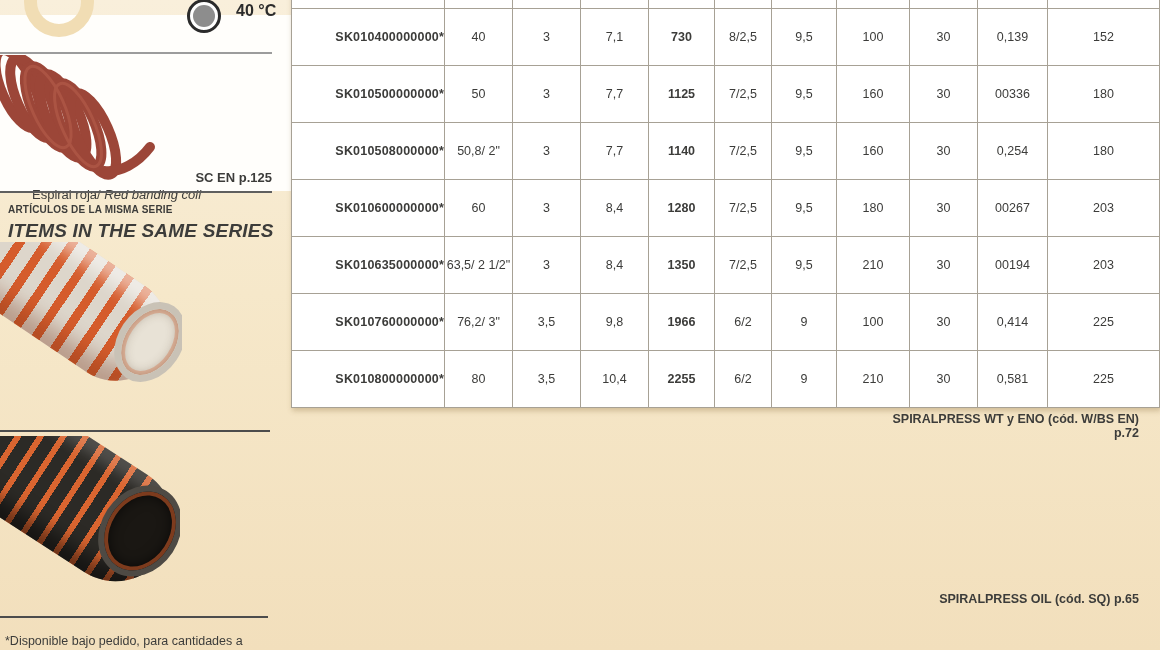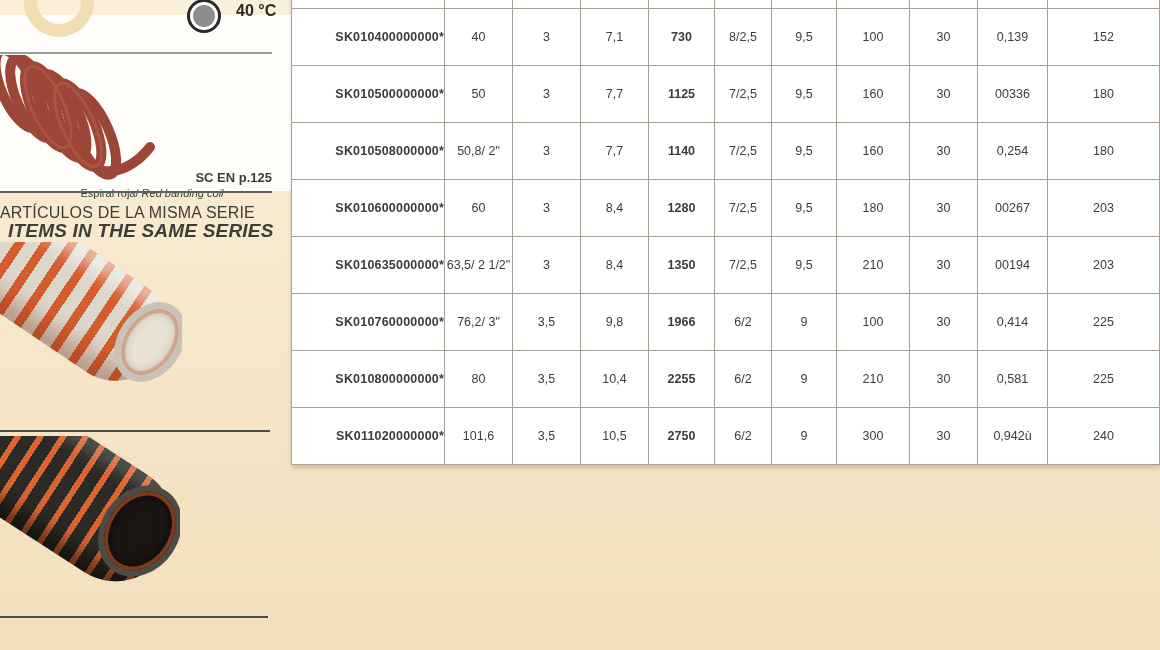--- a/index.html
+++ b/index.html
@@ -22,23 +22,23 @@
   }
   .temp-icon .dot { width:22px; height:22px; border-radius:50%; background:#8d8d8d; }
   .temp-label { position:absolute; left:236px; top:-13px; font-weight:bold; font-size:16px; color:#2b2b2b; }
   .divider { position:absolute; height:2px; background:#9c9c9c; }
   .div-1 { left:0; top:37px; width:272px; }
   .div-2 { left:0; top:191px; width:272px; background:#5f5f5f; }
   .div-3 { left:0; top:430px; width:270px; background:#4c4c4c; }
   .div-4 { left:0; top:616px; width:268px; background:#4c4c4c; }
   .coil-img { position:absolute; left:0; top:40px; width:165px; height:128px; }
   .coil-ref { position:absolute; right:19px; top:155px; width:220px; text-align:right; font-weight:bold; font-size:13px; }
-  .coil-caption { position:absolute; right:19px; top:172px; width:240px; text-align:center; font-size:11px; }
+  .coil-caption { position:absolute; right:19px; top:172px; width:240px; text-align:left; font-size:13px; }
   .coil-caption .en { font-style:italic; }
-  .series-title-es { position:absolute; left:0; top:204px; font-weight:normal; font-size:16px; letter-spacing:.2px; }
+  .series-title-es { position:absolute; left:8px; top:204px; font-weight:bold; font-size:10px; letter-spacing:.2px; }
   .series-title-en { position:absolute; left:8px; top:220px; font-weight:bold; font-style:italic; font-size:19px; letter-spacing:.2px; }
   .hose-box { position:absolute; overflow:hidden; }
   .hose-wt-box { left:0; top:242px; width:182px; height:160px; }
   .hose-oil-box { left:0; top:436px; width:180px; height:156px; }
   .hose-wt-body {
     position:absolute; left:-70px; top:-6px; width:250px; height:104px; border-radius:52px;
     transform:rotate(34deg);
     background:repeating-linear-gradient(90deg,#d55c2c 0 9px,#ddd6cb 9px 22px);
     box-shadow:inset 0 16px 16px rgba(255,255,255,.55), inset 0 -18px 20px rgba(120,50,20,.35);
   }
@@ -115,22 +115,24 @@
     <div class="hose-wt-body"></div>
     <div class="hose-wt-end"></div>
   </div>
   <div class="related-caption cap-1">SPIRALPRESS WT y ENO (cód. W/BS EN) p.72</div>
   <div class="divider div-3"></div>
 
   <div class="hose-box hose-oil-box">
     <div class="hose-oil-body"></div>
     <div class="hose-oil-end"></div>
   </div>
+  <div class="related-caption cap-2">SPIRALPRESS OIL (cód. SQ) p.65</div>
   <div class="divider div-4"></div>
 
+  <div class="footnote">*Disponible bajo pedido, para cantidades a</div>
 
   <div class="table-wrap">
     <table class="spec">
       <colgroup>
         <col style="width:153px">
           <col style="width:68px">
           <col style="width:68px">
           <col style="width:68px">
         <col style="width:66px">
           <col style="width:57px">
@@ -238,30 +240,17 @@
     <td>3,5</td>
     <td>10,4</td>
     <td>2255</td>
     <td>6/2</td>
     <td>9</td>
     <td>210</td>
     <td>30</td>
     <td>0,581</td>
     <td>225</td>
   </tr>
-          <tr>
-    <td>SK011020000000*</td>
-    <td>101,6</td>
-    <td>3,5</td>
-    <td>10,5</td>
-    <td>2750</td>
-    <td>6/2</td>
-    <td>9</td>
-    <td>300</td>
-    <td>30</td>
-    <td>0,942ù</td>
-    <td>240</td>
-  </tr>
         </tbody>
     </table>
   </div>
 
 </div>
 
 </body></html>

